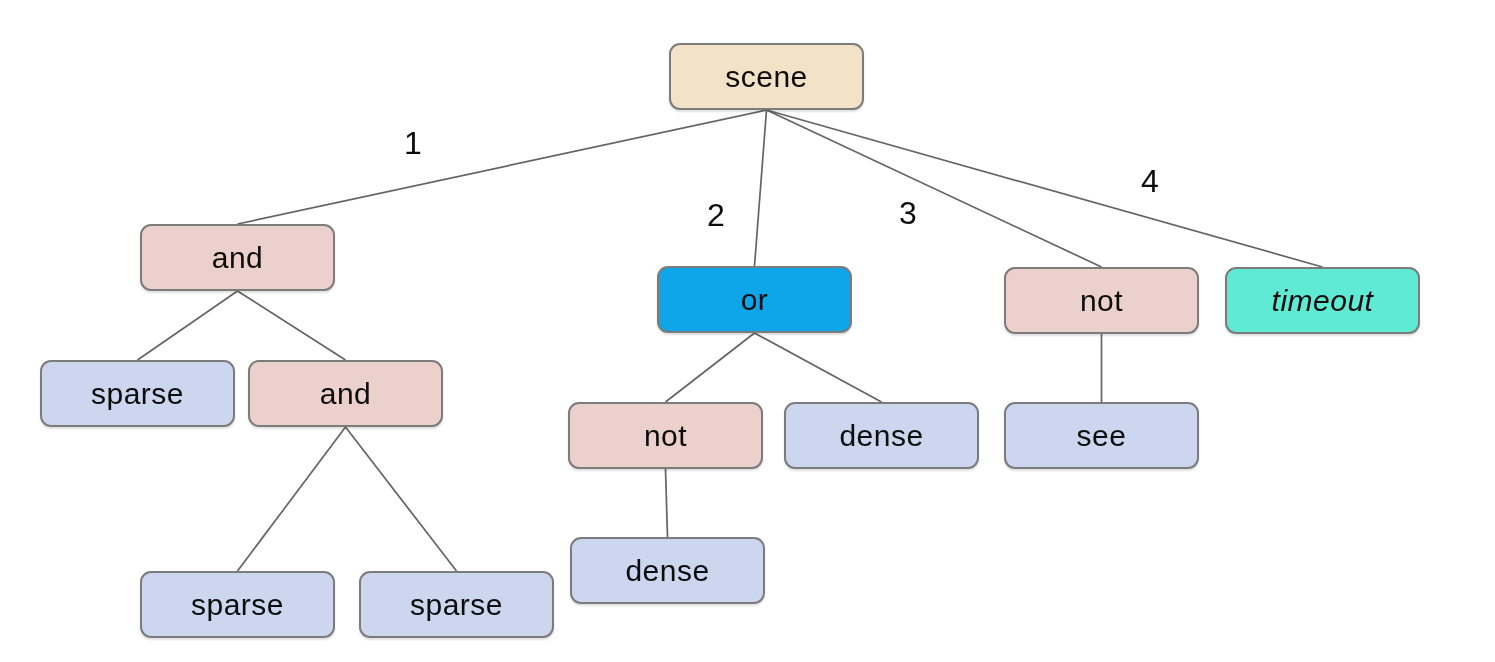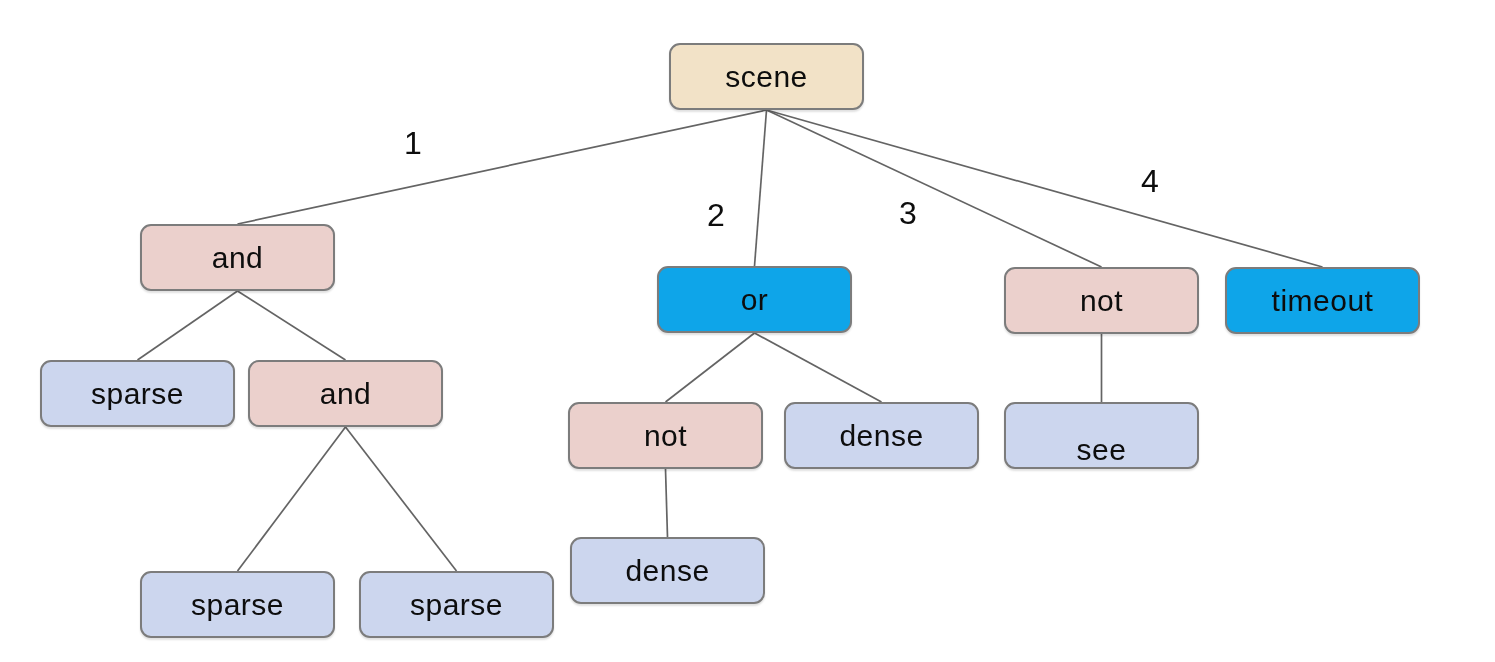--- a/index.html
+++ b/index.html
@@ -70,36 +70,36 @@
       </div>
       <div class="node" style="left: 140px; top: 224px; background: rgb(235, 208, 204); border-color: rgb(124, 124, 124); color: rgb(13, 13, 13);">
         <span>and</span>
       </div>
       <div class="node" style="left: 657px; top: 266px; background: #0ea5e9; border-color: rgb(124, 124, 124); color: rgb(13, 13, 13);">
         <span>or</span>
       </div>
       <div class="node" style="left: 1004px; top: 267px; background: rgb(235, 208, 204); border-color: rgb(124, 124, 124); color: rgb(13, 13, 13);">
         <span>not</span>
       </div>
-      <div class="node" style="left: 1225px; top: 267px; background: #0ea5e9; border-color: rgb(124, 124, 124); color: rgb(13, 13, 13);">
+      <div class="node" style="left: 1225px; top: 267px; background: #5eead4; border-color: rgb(124, 124, 124); color: rgb(13, 13, 13); font-style: italic;">
         <span>timeout</span>
       </div>
       <div class="node" style="left: 40px; top: 360px; background: rgb(204, 214, 238); border-color: rgb(124, 124, 124); color: rgb(13, 13, 13);">
         <span>sparse</span>
       </div>
       <div class="node" style="left: 248px; top: 360px; background: rgb(235, 208, 204); border-color: rgb(124, 124, 124); color: rgb(13, 13, 13);">
         <span>and</span>
       </div>
       <div class="node" style="left: 568px; top: 402px; background: rgb(235, 208, 204); border-color: rgb(124, 124, 124); color: rgb(13, 13, 13);">
         <span>not</span>
       </div>
       <div class="node" style="left: 784px; top: 402px; background: rgb(204, 214, 238); border-color: rgb(124, 124, 124); color: rgb(13, 13, 13);">
         <span>dense</span>
       </div>
-      <div class="node" style="left: 1004px; top: 402px; background: rgb(204, 214, 238); border-color: rgb(124, 124, 124); color: rgb(13, 13, 13); align-items: flex-end;">
+      <div class="node" style="left: 1004px; top: 402px; background: rgb(204, 214, 238); border-color: rgb(124, 124, 124); color: rgb(13, 13, 13);">
         <span>see</span>
       </div>
       <div class="node" style="left: 140px; top: 571px; background: rgb(204, 214, 238); border-color: rgb(124, 124, 124); color: rgb(13, 13, 13);">
         <span>sparse</span>
       </div>
       <div class="node" style="left: 359px; top: 571px; background: rgb(204, 214, 238); border-color: rgb(124, 124, 124); color: rgb(13, 13, 13);">
         <span>sparse</span>
       </div>
       <div class="node" style="left: 570px; top: 537px; background: rgb(204, 214, 238); border-color: rgb(124, 124, 124); color: rgb(13, 13, 13);">
         <span>dense</span>

